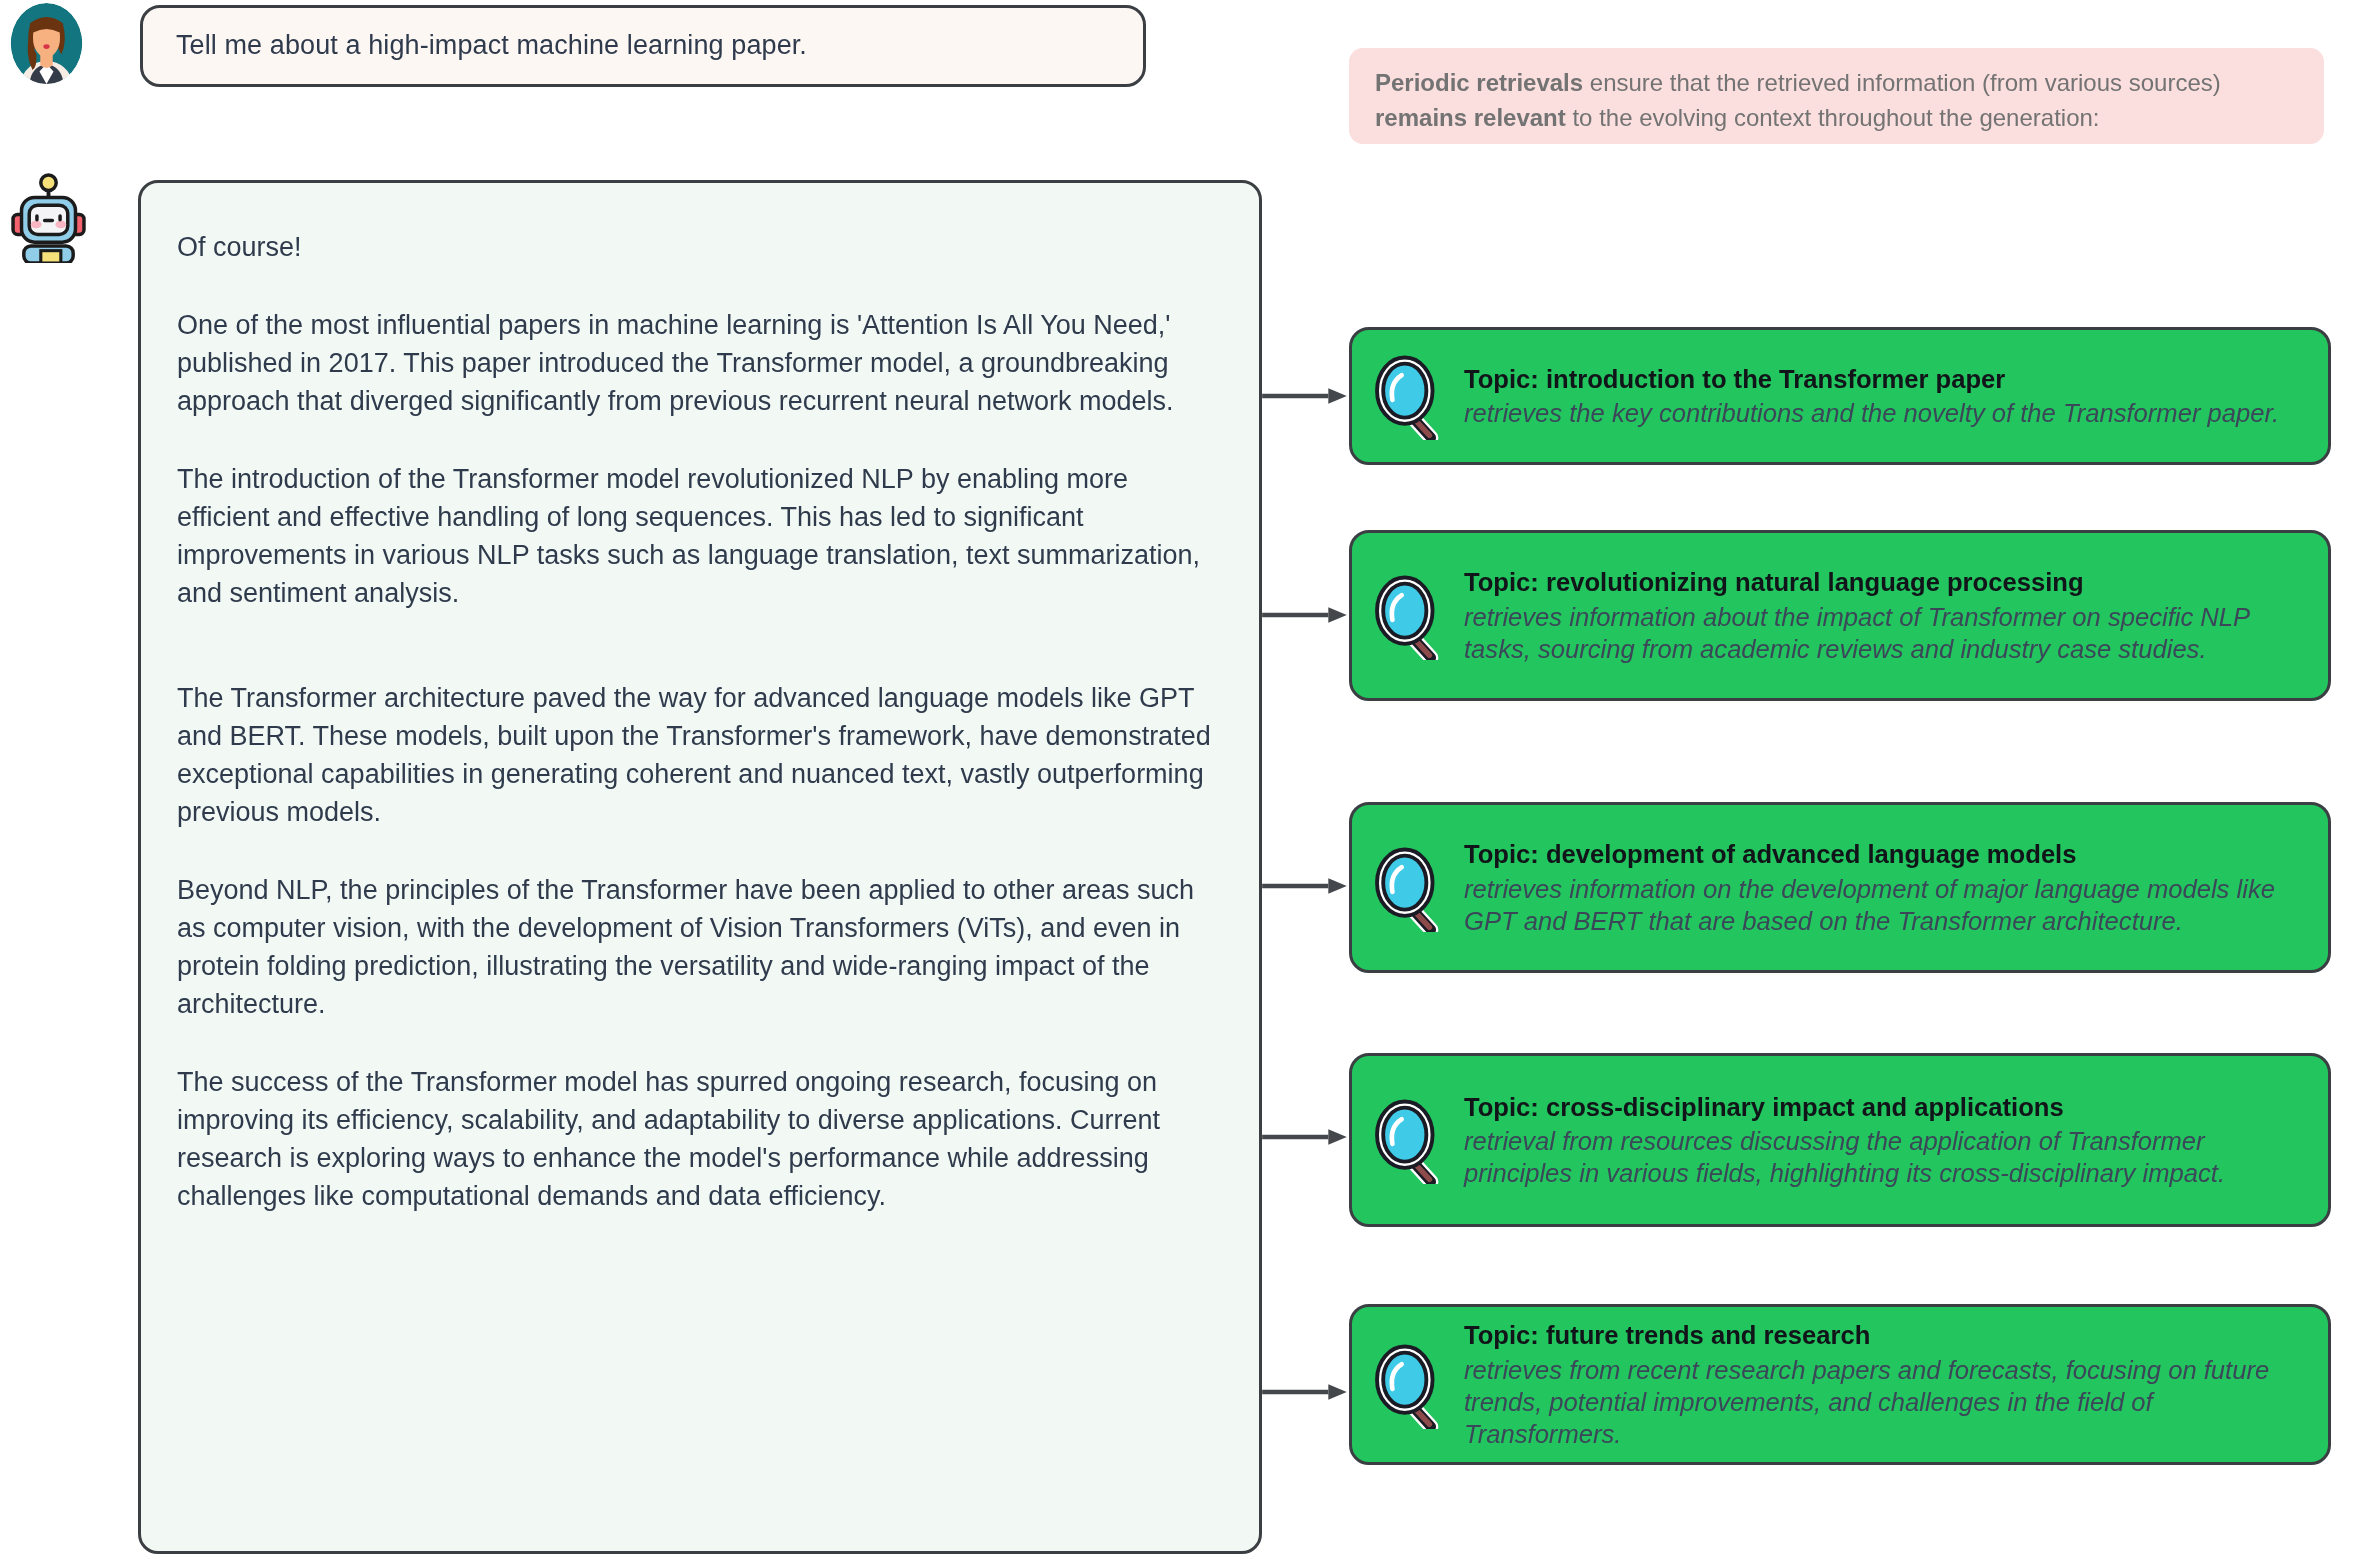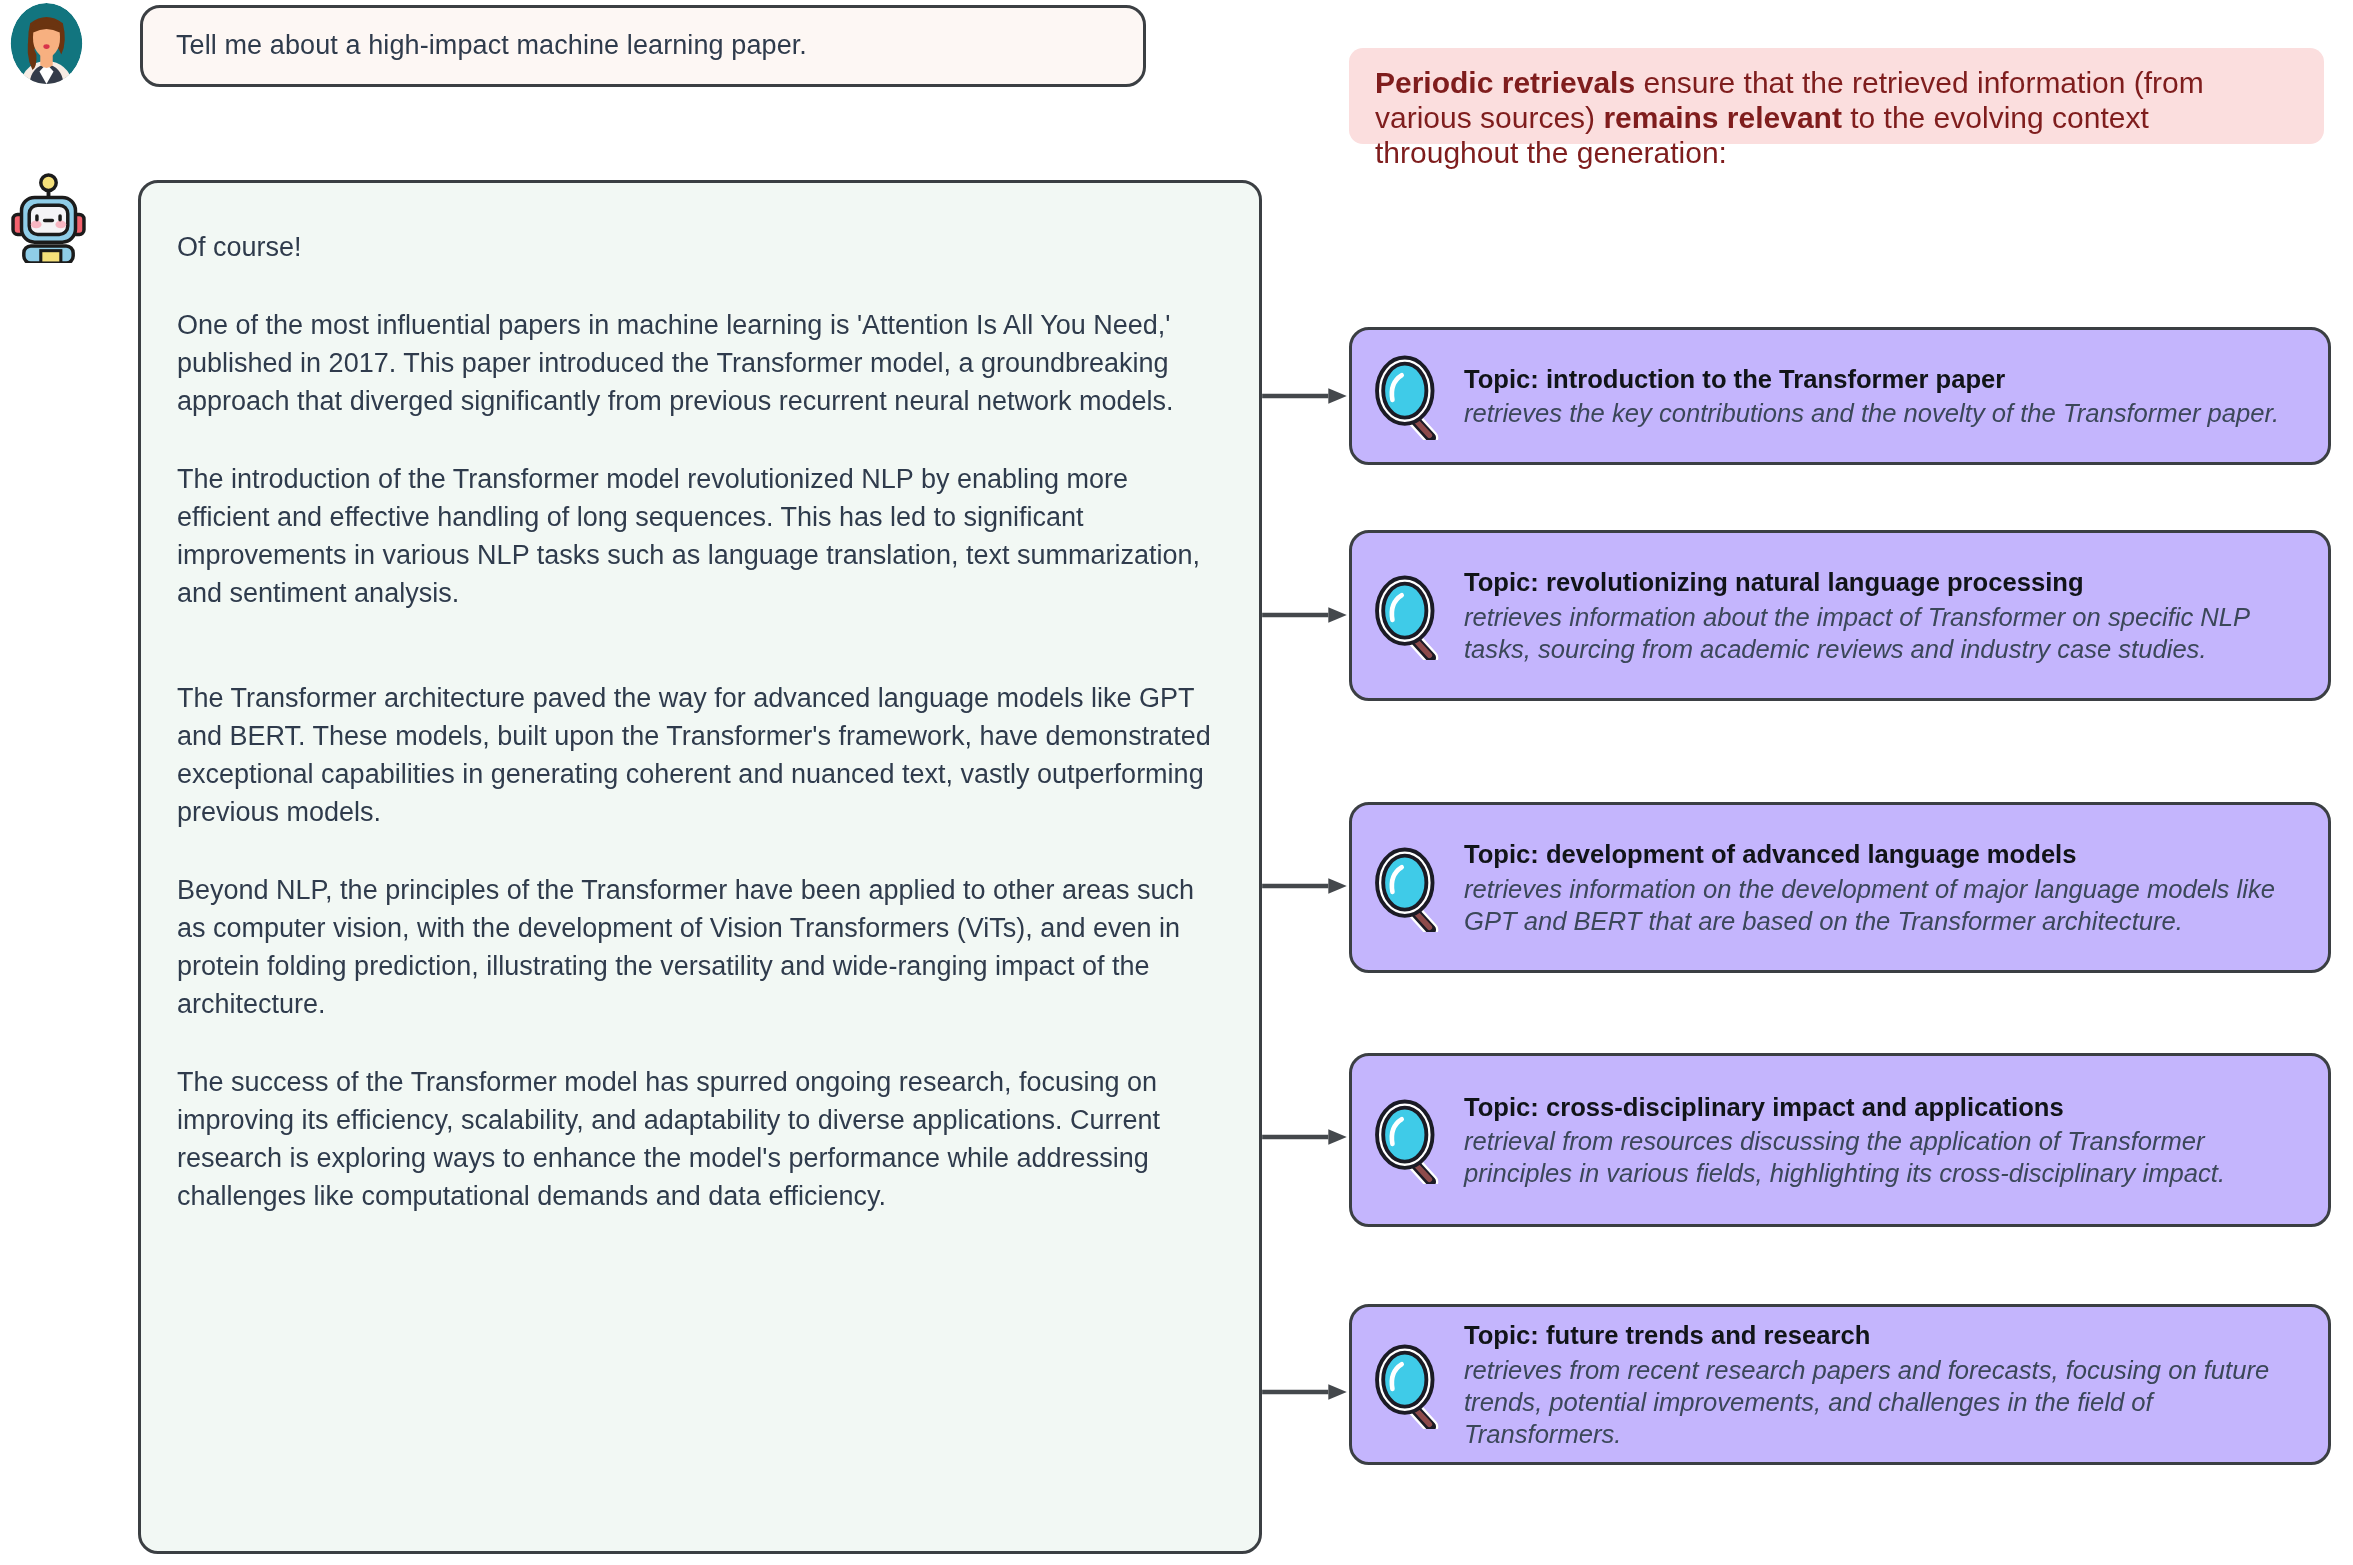--- a/index.html
+++ b/index.html
@@ -60,31 +60,31 @@
   
   #pink-note {
     position: absolute;
     left: 1349px; top: 48px;
     width: 975px; height: 96px;
     background: #fbdede;
     border-radius: 14px;
     padding: 17px 26px;
   }
   #pink-note .txt {
-    font-size: 30px;
+    font-size: 24px;
     line-height: 35px;
-    color: #7f1d1d;
+    color: #737373;
   }
   #pink-note b { font-weight: 700; }
 
   .card {
     position: absolute;
     left: 1349px;
     width: 982px;
-    background: #c4b5fd;
+    background: #22c55e;
     border: 3.1px solid #3b3f43;
     border-radius: 20px;
     display: flex;
     align-items: center;
     padding: 11px 18.6px 11px 20px;
   }
   .card .lens { flex: 0 0 81px; margin-right: 11px; }
   .card .body { flex: 1 1 auto; }
   .card .topic {
     font-size: 25.6px;

